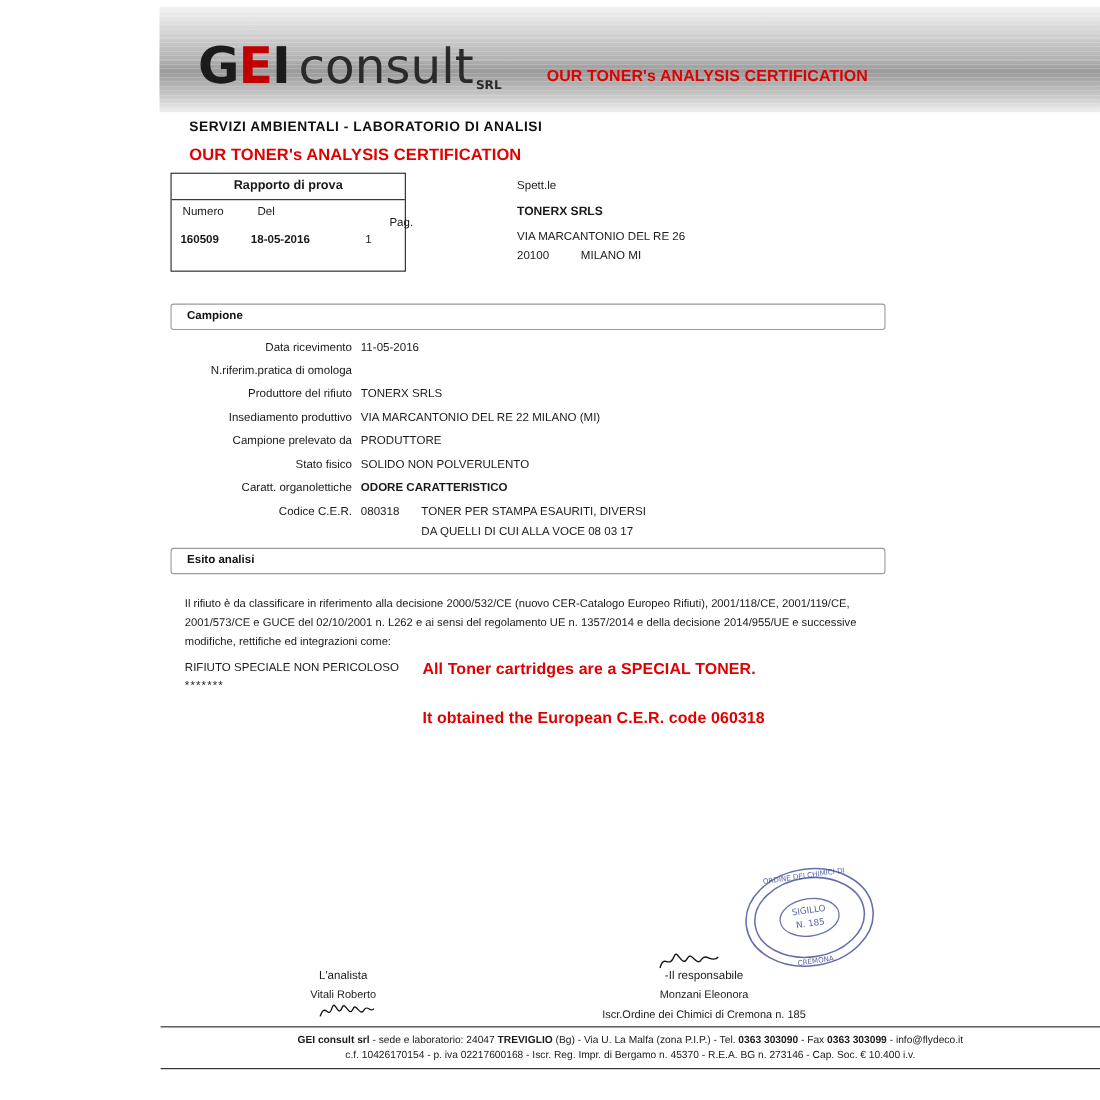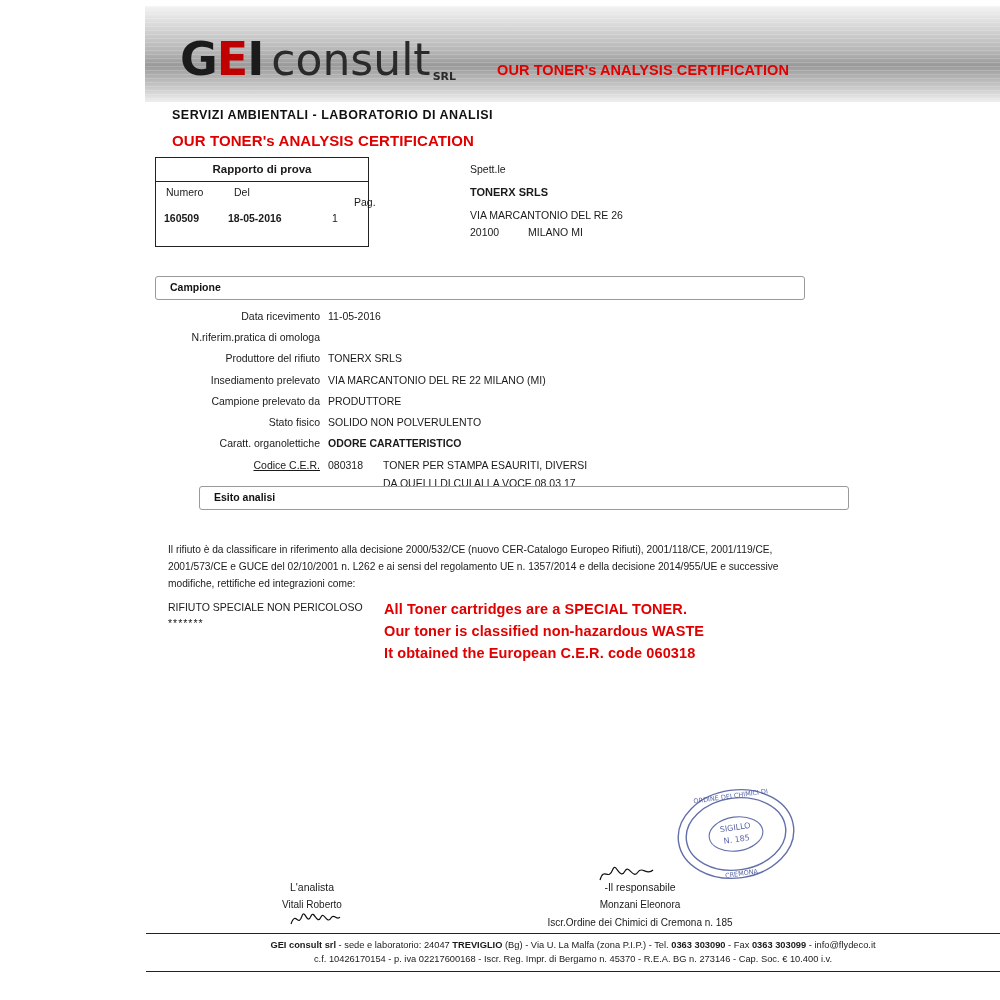--- a/index.html
+++ b/index.html
@@ -161,21 +161,21 @@
   }
   .section .label {
     position: absolute;
     left: 14px;
     top: 4px;
     font-size: 10.5px;
     font-weight: bold;
     color: #111;
   }
   #sec-campione { top: 276px; }
-  #sec-esito { top: 486px; margin-left: 44px; }
+  #sec-esito { top: 498px; }
   .rowlabel {
     position: absolute;
     width: 160px;
     text-align: right;
     font-size: 10.5px;
     left: 160px;
   }
   .rowvalue {
     position: absolute;
     left: 328px;
@@ -318,47 +318,46 @@
 
   <div class="rowlabel" style="top:310px;">Data ricevimento</div>
   <div class="rowvalue" style="top:310px;">11-05-2016</div>
 
   <div class="rowlabel" style="top:331px; left:118px; width:202px;">N.riferim.pratica di omologa</div>
   <div class="rowvalue" style="top:331px;"></div>
 
   <div class="rowlabel" style="top:352px;">Produttore del rifiuto</div>
   <div class="rowvalue" style="top:352px;">TONERX SRLS</div>
 
-  <div class="rowlabel" style="top:374px;">Insediamento prelevato</div>
+  <div class="rowlabel" style="top:374px;">Insediamento produttivo</div>
   <div class="rowvalue" style="top:374px;">VIA MARCANTONIO DEL RE 22 MILANO (MI)</div>
 
   <div class="rowlabel" style="top:395px;">Campione prelevato da</div>
   <div class="rowvalue" style="top:395px;">PRODUTTORE</div>
 
   <div class="rowlabel" style="top:416px;">Stato fisico</div>
   <div class="rowvalue" style="top:416px;">SOLIDO NON POLVERULENTO</div>
 
   <div class="rowlabel" style="top:437px;">Caratt. organolettiche</div>
   <div class="rowvalue" style="top:437px;font-weight:bold;">ODORE CARATTERISTICO</div>
 
-  <div class="rowlabel" style="top:459px;text-decoration:underline;">Codice C.E.R.</div>
+  <div class="rowlabel" style="top:459px;">Codice C.E.R.</div>
   <div class="rowvalue" style="top:459px;">080318</div>
   <div class="rowvalue" style="top:459px; left:383px;">TONER PER STAMPA ESAURITI, DIVERSI</div>
   <div class="rowvalue" style="top:477px; left:383px;">DA QUELLI DI CUI ALLA VOCE 08 03 17</div>
 
   <div class="section" id="sec-esito">
     <span class="label">Esito analisi</span>
   </div>
 
   <div class="para">Il rifiuto è da classificare in riferimento alla decisione 2000/532/CE (nuovo CER-Catalogo Europeo Rifiuti), 2001/118/CE, 2001/119/CE, 2001/573/CE e GUCE del 02/10/2001 n.  L262 e ai sensi del regolamento UE n. 1357/2014 e della decisione 2014/955/UE e successive modifiche, rettifiche ed integrazioni come:</div>
   <div class="rifiuto">RIFIUTO SPECIALE NON PERICOLOSO</div>
   <div class="asterischi">*******</div>
 
   <div class="annot" id="annot-waste1">All Toner cartridges are a SPECIAL TONER.</div>
-  <div class="annot" id="annot-waste2">Our toner is  classified non-hazardous WASTE</div>
   <div class="annot" id="annot-waste3">It obtained the European C.E.R. code  060318</div>
 
   <svg class="stamp" viewBox="0 0 128 108">
     <g transform="rotate(-8 64 54)" fill="none" stroke="#2f3f8f" stroke-width="1.4" opacity="0.75">
       <ellipse cx="64" cy="54" rx="58" ry="44"></ellipse>
       <ellipse cx="64" cy="54" rx="50" ry="36"></ellipse>
       <ellipse cx="64" cy="54" rx="27" ry="17" stroke-width="1.1"></ellipse>
     </g>
     <g transform="rotate(-8 64 54)" fill="#2f3f8f" opacity="0.8" font-family="DejaVu Sans, sans-serif">
       <text x="64" y="50" font-size="8" text-anchor="middle">SIGILLO</text>

